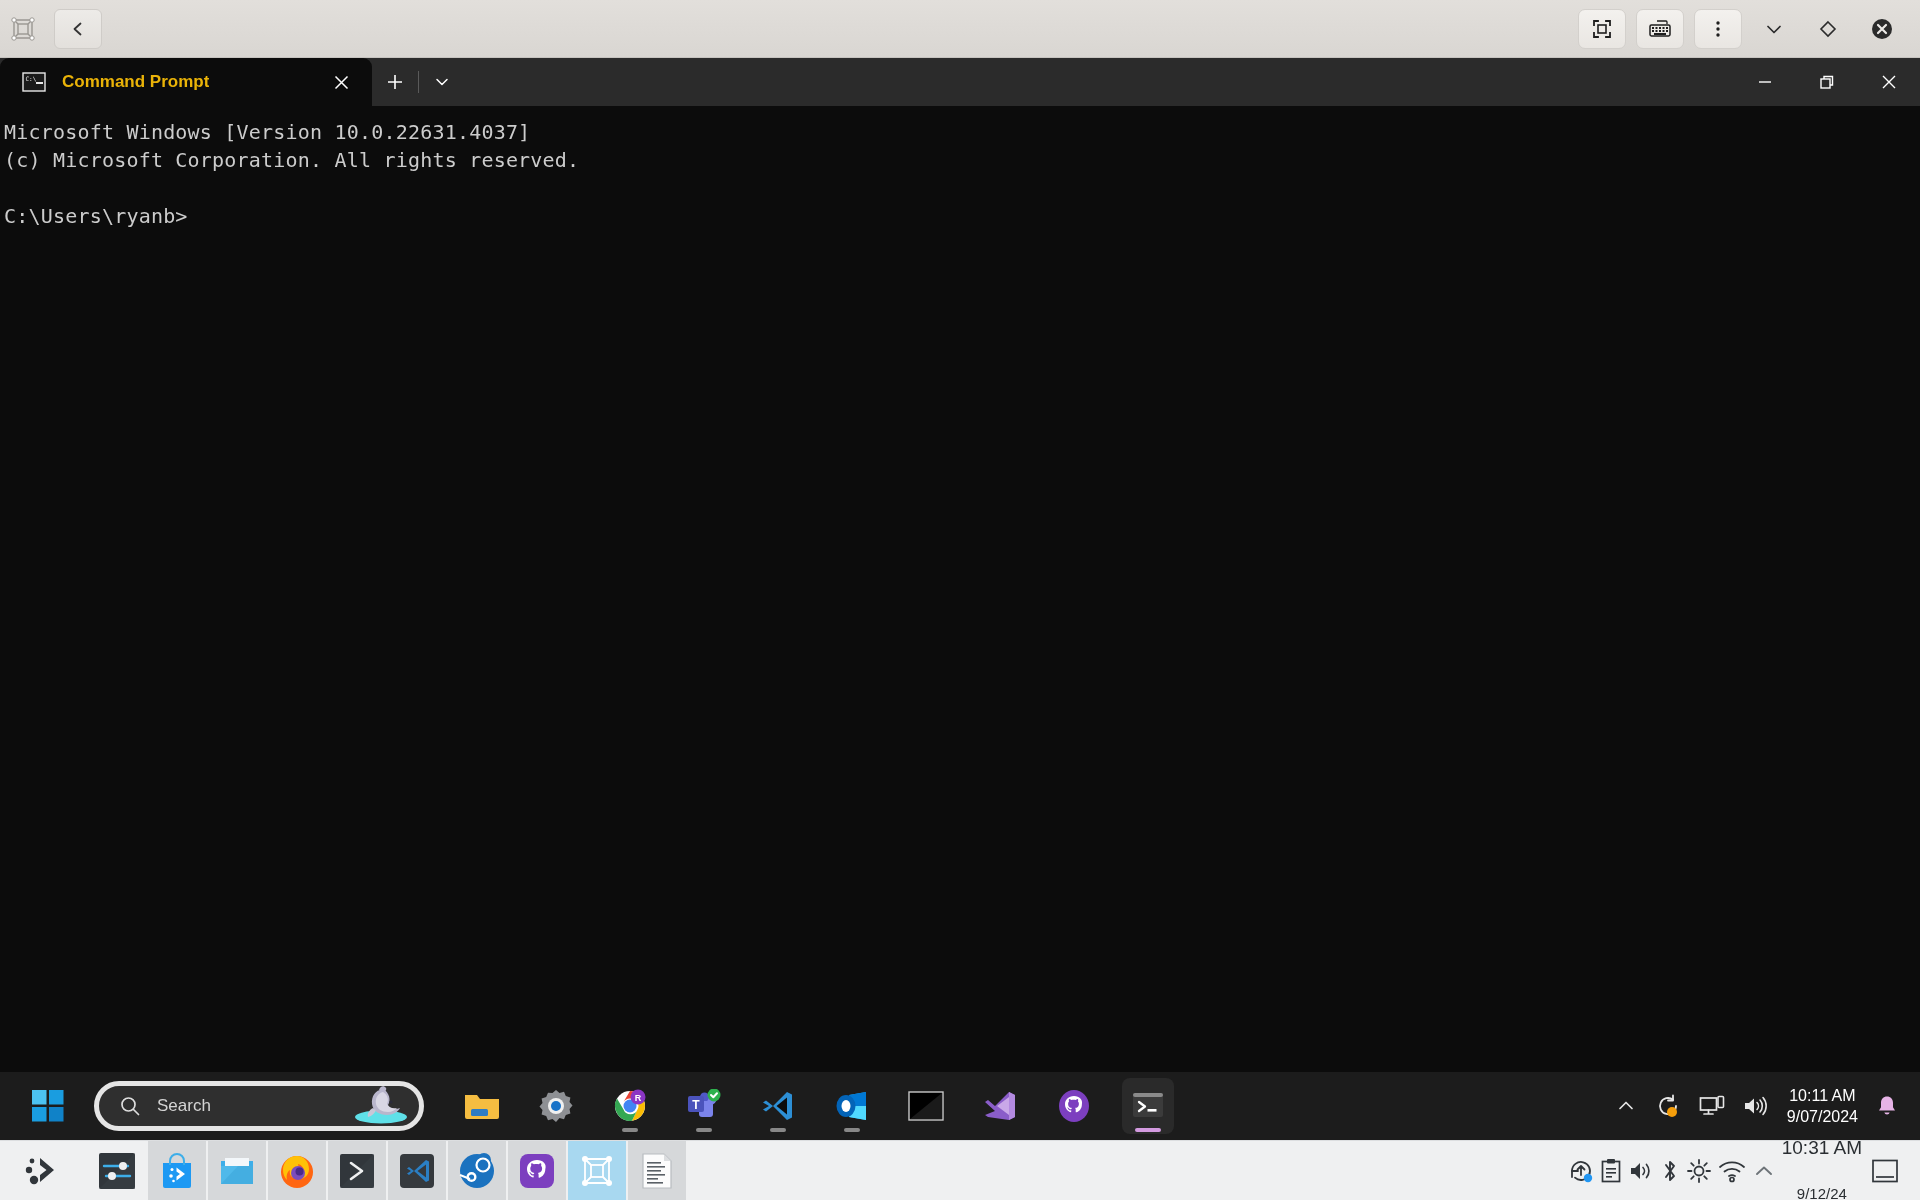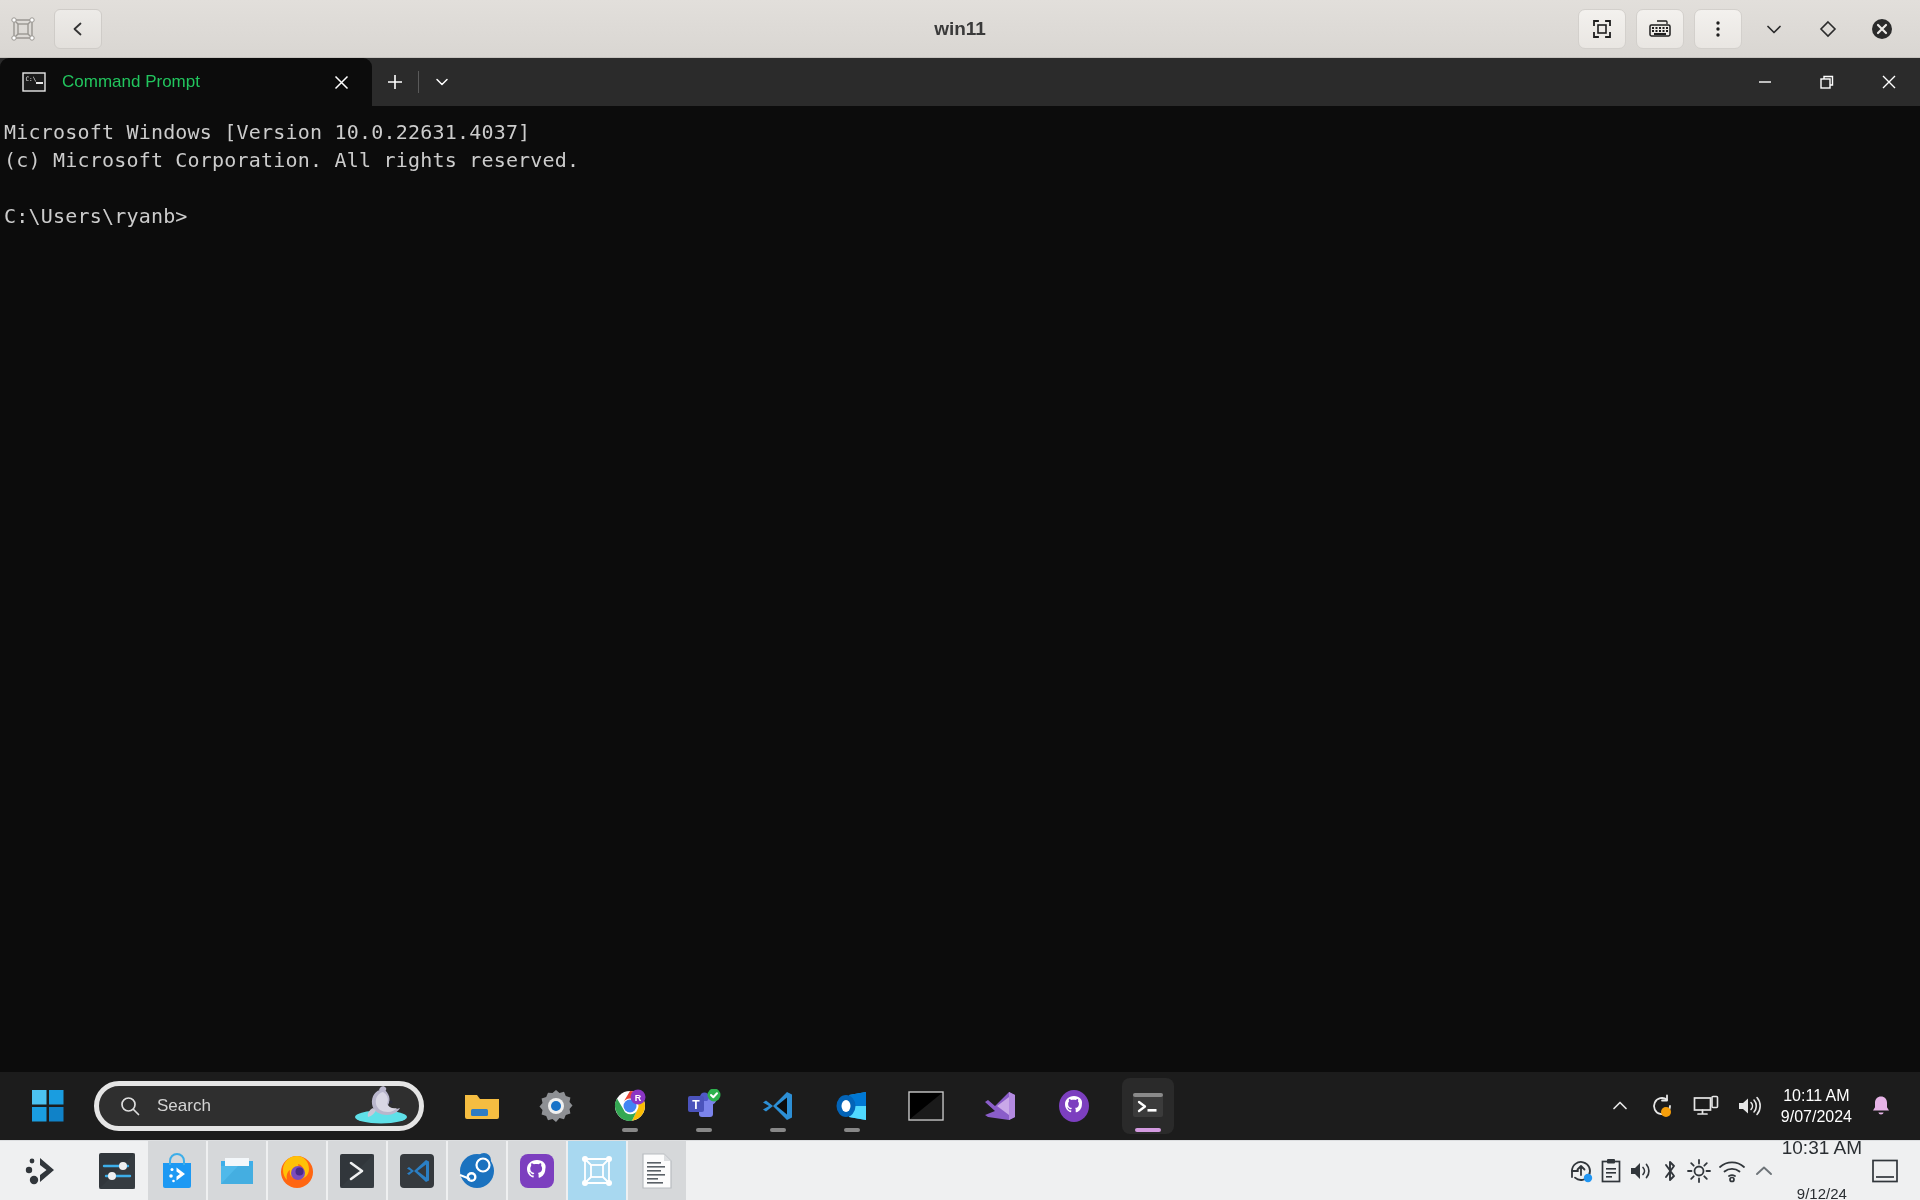--- a/index.html
+++ b/index.html
@@ -52,21 +52,21 @@
   #wt-tabstrip{
     height:48px; width:100%; background:#2b2b2b;
     display:flex; align-items:flex-end; position:relative;
   }
   #wt-tab{
     height:48px; width:372px; background:#0c0c0c;
     border-top-left-radius:9px; border-top-right-radius:9px;
     display:flex; align-items:center; padding:0 14px 0 22px;
   }
   .tab-icon{ width:24px; height:20px; flex:0 0 auto; margin-right:16px; }
-  #wt-tab-title{ color:#22c55e; font-size:17px; font-weight:400;
+  #wt-tab-title{ color:#eab308; font-size:17px; font-weight:700;
                  white-space:nowrap; overflow:hidden; }
   .tab-close{
     margin-left:auto; width:34px; height:34px; flex:0 0 auto;
     display:flex; align-items:center; justify-content:center;
   }
   .strip-btn{
     width:46px; height:48px; display:flex;
     align-items:center; justify-content:center;
   }
   .strip-sep{ width:1px; height:22px; background:#5a5a5a; align-self:center; }
@@ -106,21 +106,21 @@
   .tb-app{ width:52px; height:56px; position:relative;
            display:flex; align-items:center; justify-content:center; }
   .tb-app.active{ background:#2a2a2a; border-radius:8px; }
   .tb-dot{
     position:absolute; bottom:2px; left:50%; transform:translateX(-50%);
     width:16px; height:4px; border-radius:2px; background:#888;
   }
   .tb-dot.wide{ width:26px; background:#d39ae0; }
   #win-tray{
     margin-left:auto; display:flex; align-items:center;
-    gap:18px; padding-right:28px;
+    gap:18px; padding-right:22px;
   }
   #win-clock{ color:#fff; font-size:16px; line-height:21px; text-align:center; }
 
   
   #host-panel{
     position:absolute; left:0; bottom:0; width:1920px; height:60px;
     background:#eff0f1; border-top:1px solid #dcdee0;
     display:flex; align-items:center;
   }
   #host-launcher{ width:56px; height:56px; margin-left:14px; flex:0 0 auto;
@@ -160,21 +160,20 @@
       </g>
     </svg>
   </div>
 
   <div class="vb-back">
     <svg width="18" height="18" viewBox="0 0 18 18">
       <path d="M11.5 3.5 L5.5 9 L11.5 14.5" stroke="#333" stroke-width="1.8" fill="none" stroke-linecap="round" stroke-linejoin="round"></path>
     </svg>
   </div>
 
-  <div id="vbox-title">win11</div>
 
   <div class="vb-right">
     <div class="vb-btn">
       <svg width="22" height="22" viewBox="0 0 22 22">
         <rect x="7" y="7" width="8" height="8" fill="none" stroke="#1e1e1e" stroke-width="1.6"></rect>
         <g stroke="#1e1e1e" stroke-width="1.8" fill="none" stroke-linecap="square">
           <path d="M3 7 V3 H7"></path>
             <path d="M15 3 H19 V7"></path>
           <path d="M19 15 V19 H15"></path>
             <path d="M7 19 H3 V15"></path>

